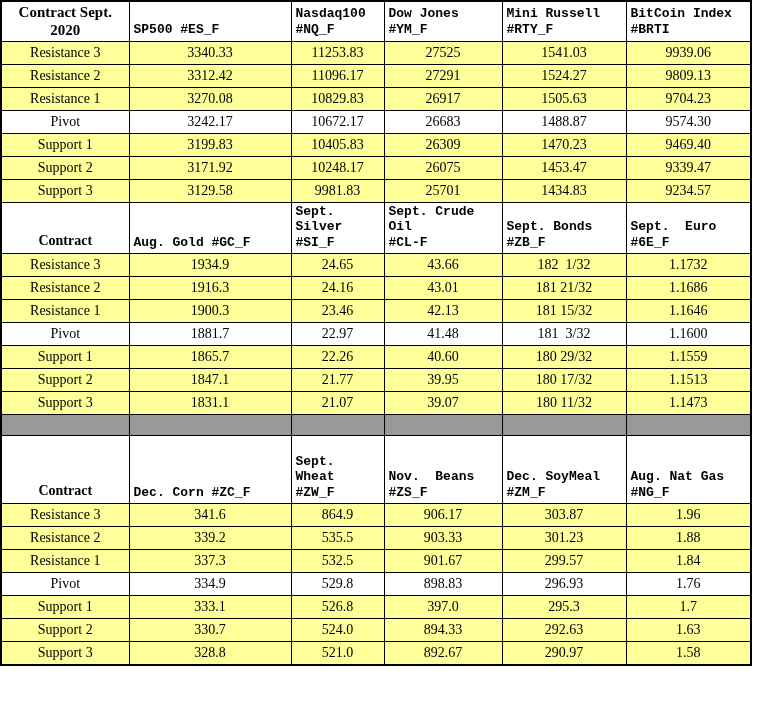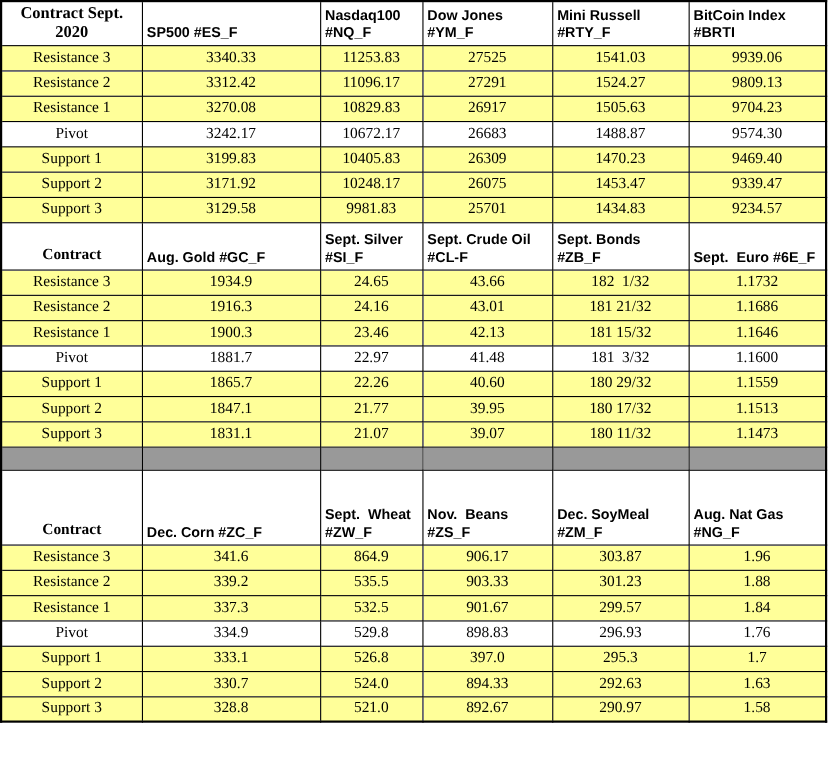--- a/index.html
+++ b/index.html
@@ -35,21 +35,21 @@
     text-align: center;
     white-space: pre-line;
     line-height: 1.25;
     background: #ffffff;
   }
   .corner-mid { vertical-align: middle; }
   .corner-bot { vertical-align: bottom; padding-bottom: 4px; font-size: 14px; }
 
   
   .instr-header {
-    font-family: Liberation Sans, sans-serif;
+    font-family: Liberation Mono, monospace;
     font-weight: bold;
     font-size: 13px;
     text-align: left;
     vertical-align: bottom;
     white-space: pre-wrap;
     line-height: 1.2;
     padding: 1px 3px 3px 4px;
     background: #ffffff;
   }
 

